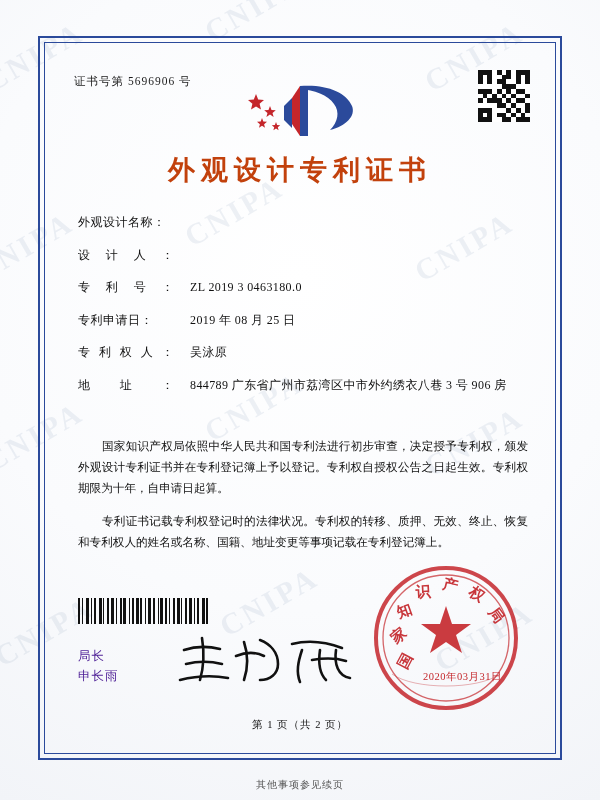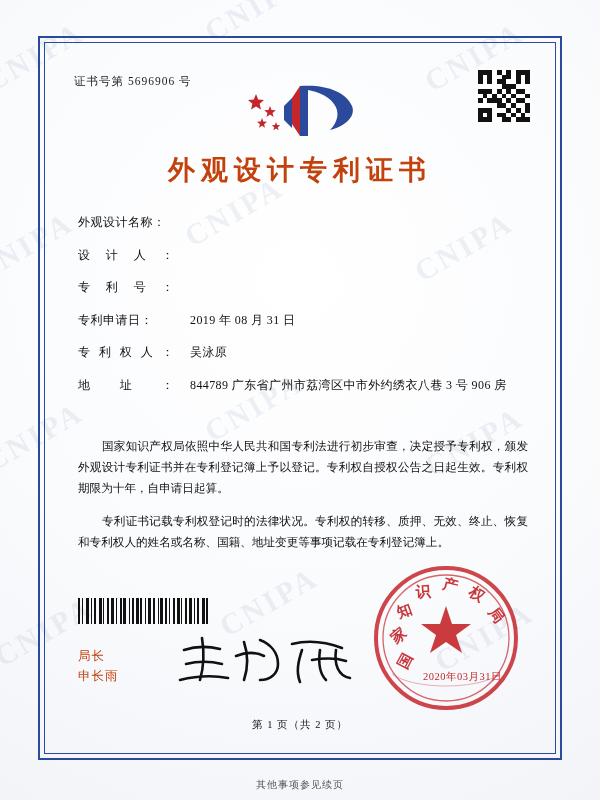--- a/index.html
+++ b/index.html
@@ -177,21 +177,21 @@
     align-items: stretch;
     gap: 0;
   }
   .barcode i { display: block; background: #111; height: 100%; }
   .sign-block {
     position: absolute;
     left: 22px;
     bottom: 56px;
     font-size: 12.5px;
     line-height: 20px;
-    color: #c2410c;
+    color: #4c1d95;
     font-family: "Liberation Serif", "DejaVu Serif", serif;
     letter-spacing: 1px;
   }
   .signature {
     position: absolute;
     left: 118px;
     bottom: 52px;
     width: 200px;
     height: 60px;
   }
@@ -421,25 +421,26 @@
         </div>
       </div>
 
       <div class="frow">
         <div class="flabel spread">
           <span>专</span>
           <span>利</span>
           <span>号</span>
           <span>：</span>
         </div>
+        <div class="fvalue">ZL 2019 3 0463180.0</div>
       </div>
 
       <div class="frow">
         <div class="flabel">专利申请日：</div>
-        <div class="fvalue">2019 年 08 月 31 日</div>
+        <div class="fvalue">2019 年 08 月 25 日</div>
       </div>
 
       <div class="frow">
         <div class="flabel spread">
           <span>专</span>
           <span>利</span>
           <span>权</span>
           <span>人</span>
           <span>：</span>
         </div>

